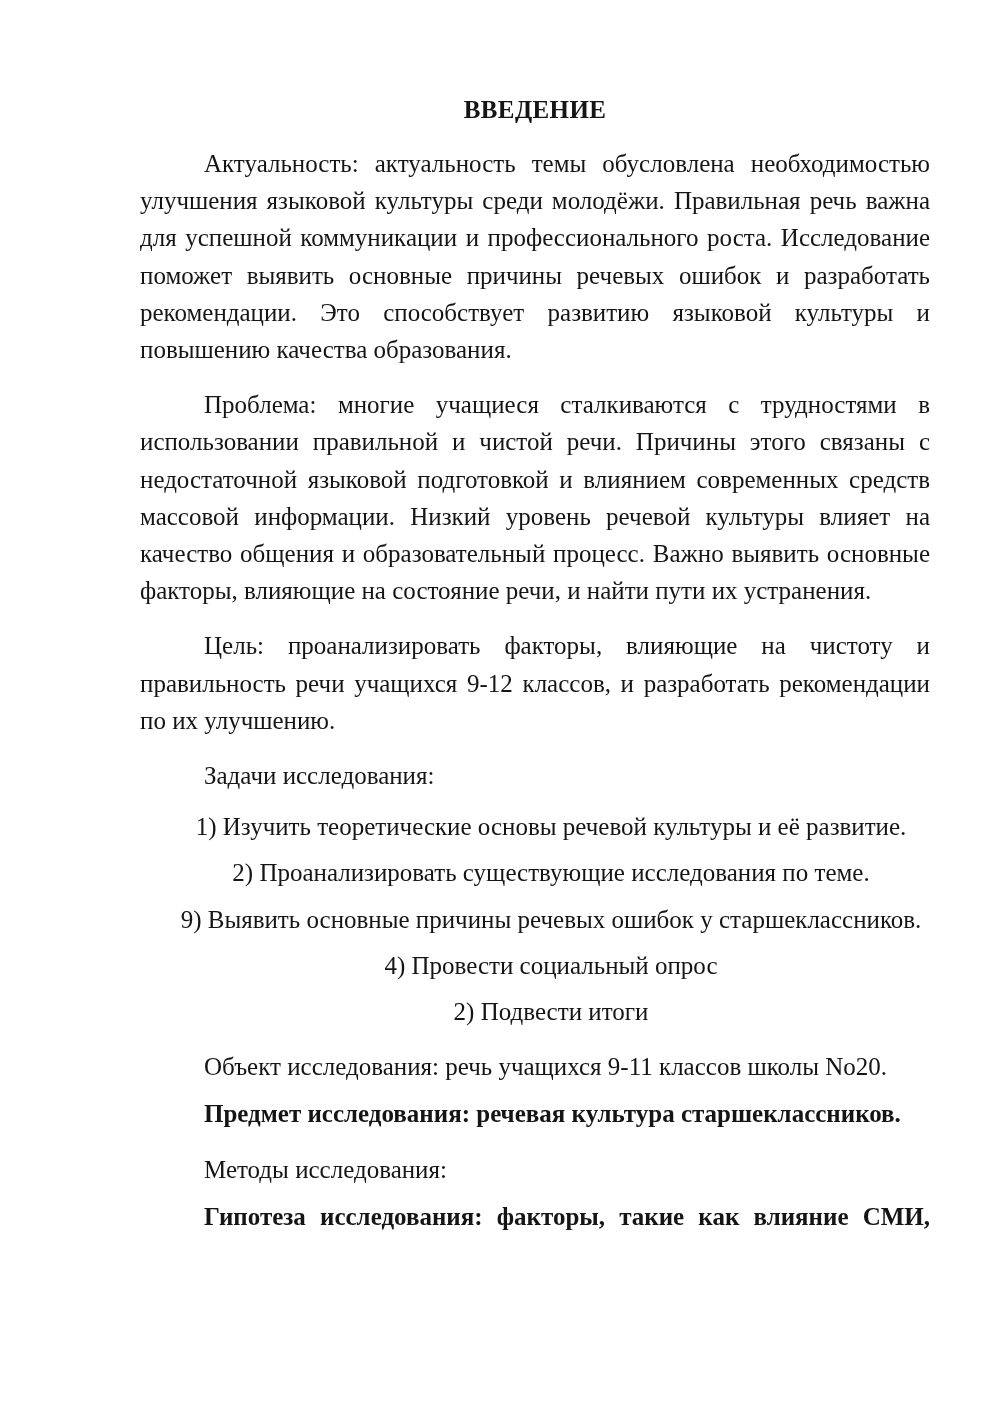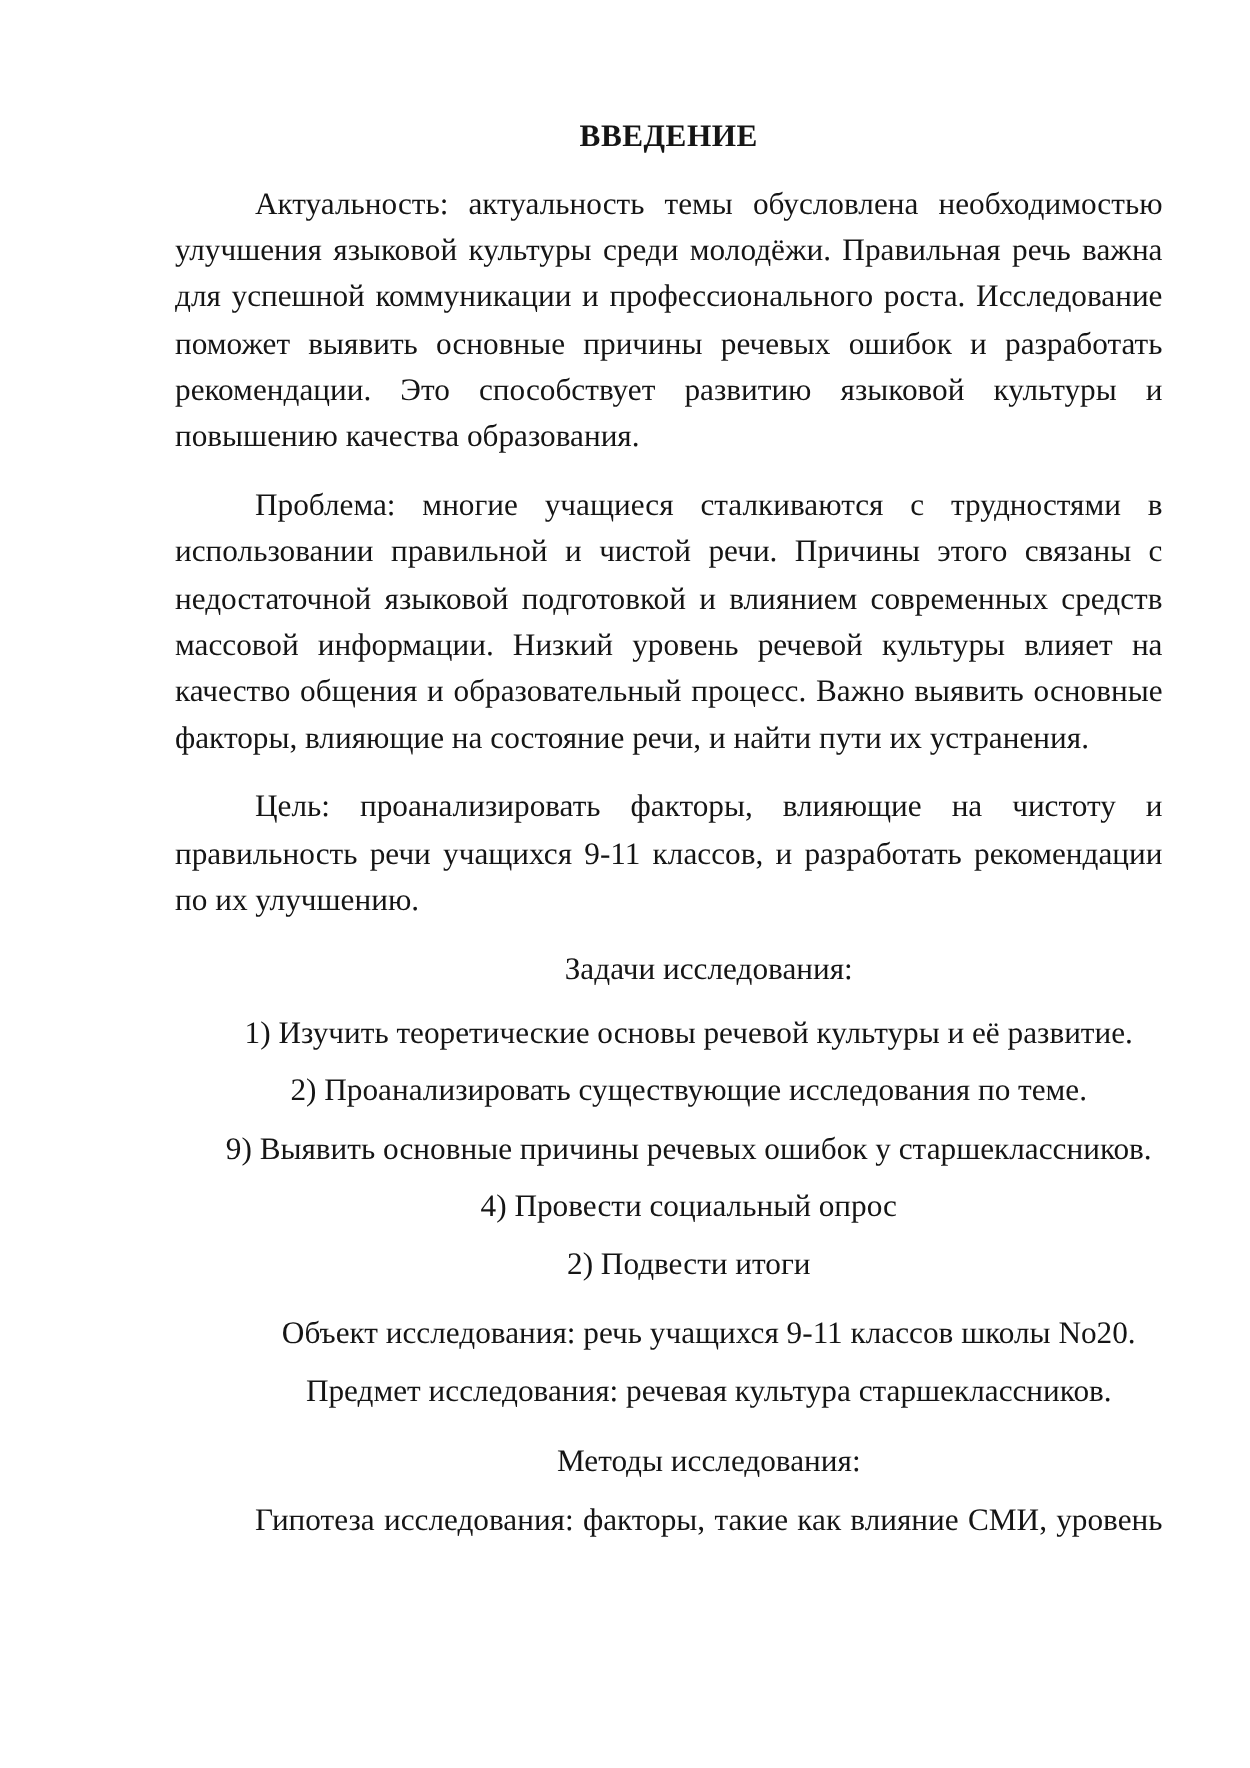--- a/index.html
+++ b/index.html
@@ -44,24 +44,25 @@
     hyphens: none;
   }
   .para.first-para {
     padding-top: 17px;
   }
   .para.spaced {
     padding-top: 18px;
   }
   .para.tight {
     padding-top: 10px;
+    font-weight: bold;
   }
   
   .para.plain {
-    text-align: center;
+    text-align: left;
   }
   .list {
     list-style: none;
     margin: 0;
     padding: 0;
   }
   .list-item {
     font-size: 25px;
     line-height: 37.2px;
     text-align: center;
@@ -93,21 +94,21 @@
 <div class="page">
 
   <div class="content">
 
     <h1 class="doc-heading">ВВЕДЕНИЕ</h1>
 
     <p class="para first-para">Актуальность: актуальность темы обусловлена необходимостью улучшения языковой культуры среди молодёжи. Правильная речь важна для успешной коммуникации и профессионального роста. Исследование поможет выявить основные причины речевых ошибок и разработать рекомендации. Это способствует развитию языковой культуры и повышению качества образования.</p>
 
     <p class="para spaced">Проблема: многие учащиеся сталкиваются с трудностями в использовании правильной и чистой речи. Причины этого связаны с недостаточной языковой подготовкой и влиянием современных средств массовой информации. Низкий уровень речевой культуры влияет на качество общения и образовательный процесс. Важно выявить основные факторы, влияющие на состояние речи, и найти пути их устранения.</p>
 
-    <p class="para spaced">Цель: проанализировать факторы, влияющие на чистоту и правильность речи учащихся 9-11 классов, и разработать рекомендации по их улучшению.</p>
+    <p class="para spaced">Цель: проанализировать факторы, влияющие на чистоту и правильность речи учащихся 9-12 классов, и разработать рекомендации по их улучшению.</p>
 
     <p class="para plain spaced">Задачи исследования:</p>
 
     <ul class="list tasks-list">
       <li class="list-item first-item">1) Изучить теоретические основы речевой культуры и её развитие.</li>
       <li class="list-item">2) Проанализировать существующие исследования по теме.</li>
       <li class="list-item">9) Выявить основные причины речевых ошибок у старшеклассников.</li>
       <li class="list-item">4) Провести социальный опрос</li>
       <li class="list-item">2) Подвести итоги</li>
     </ul>

